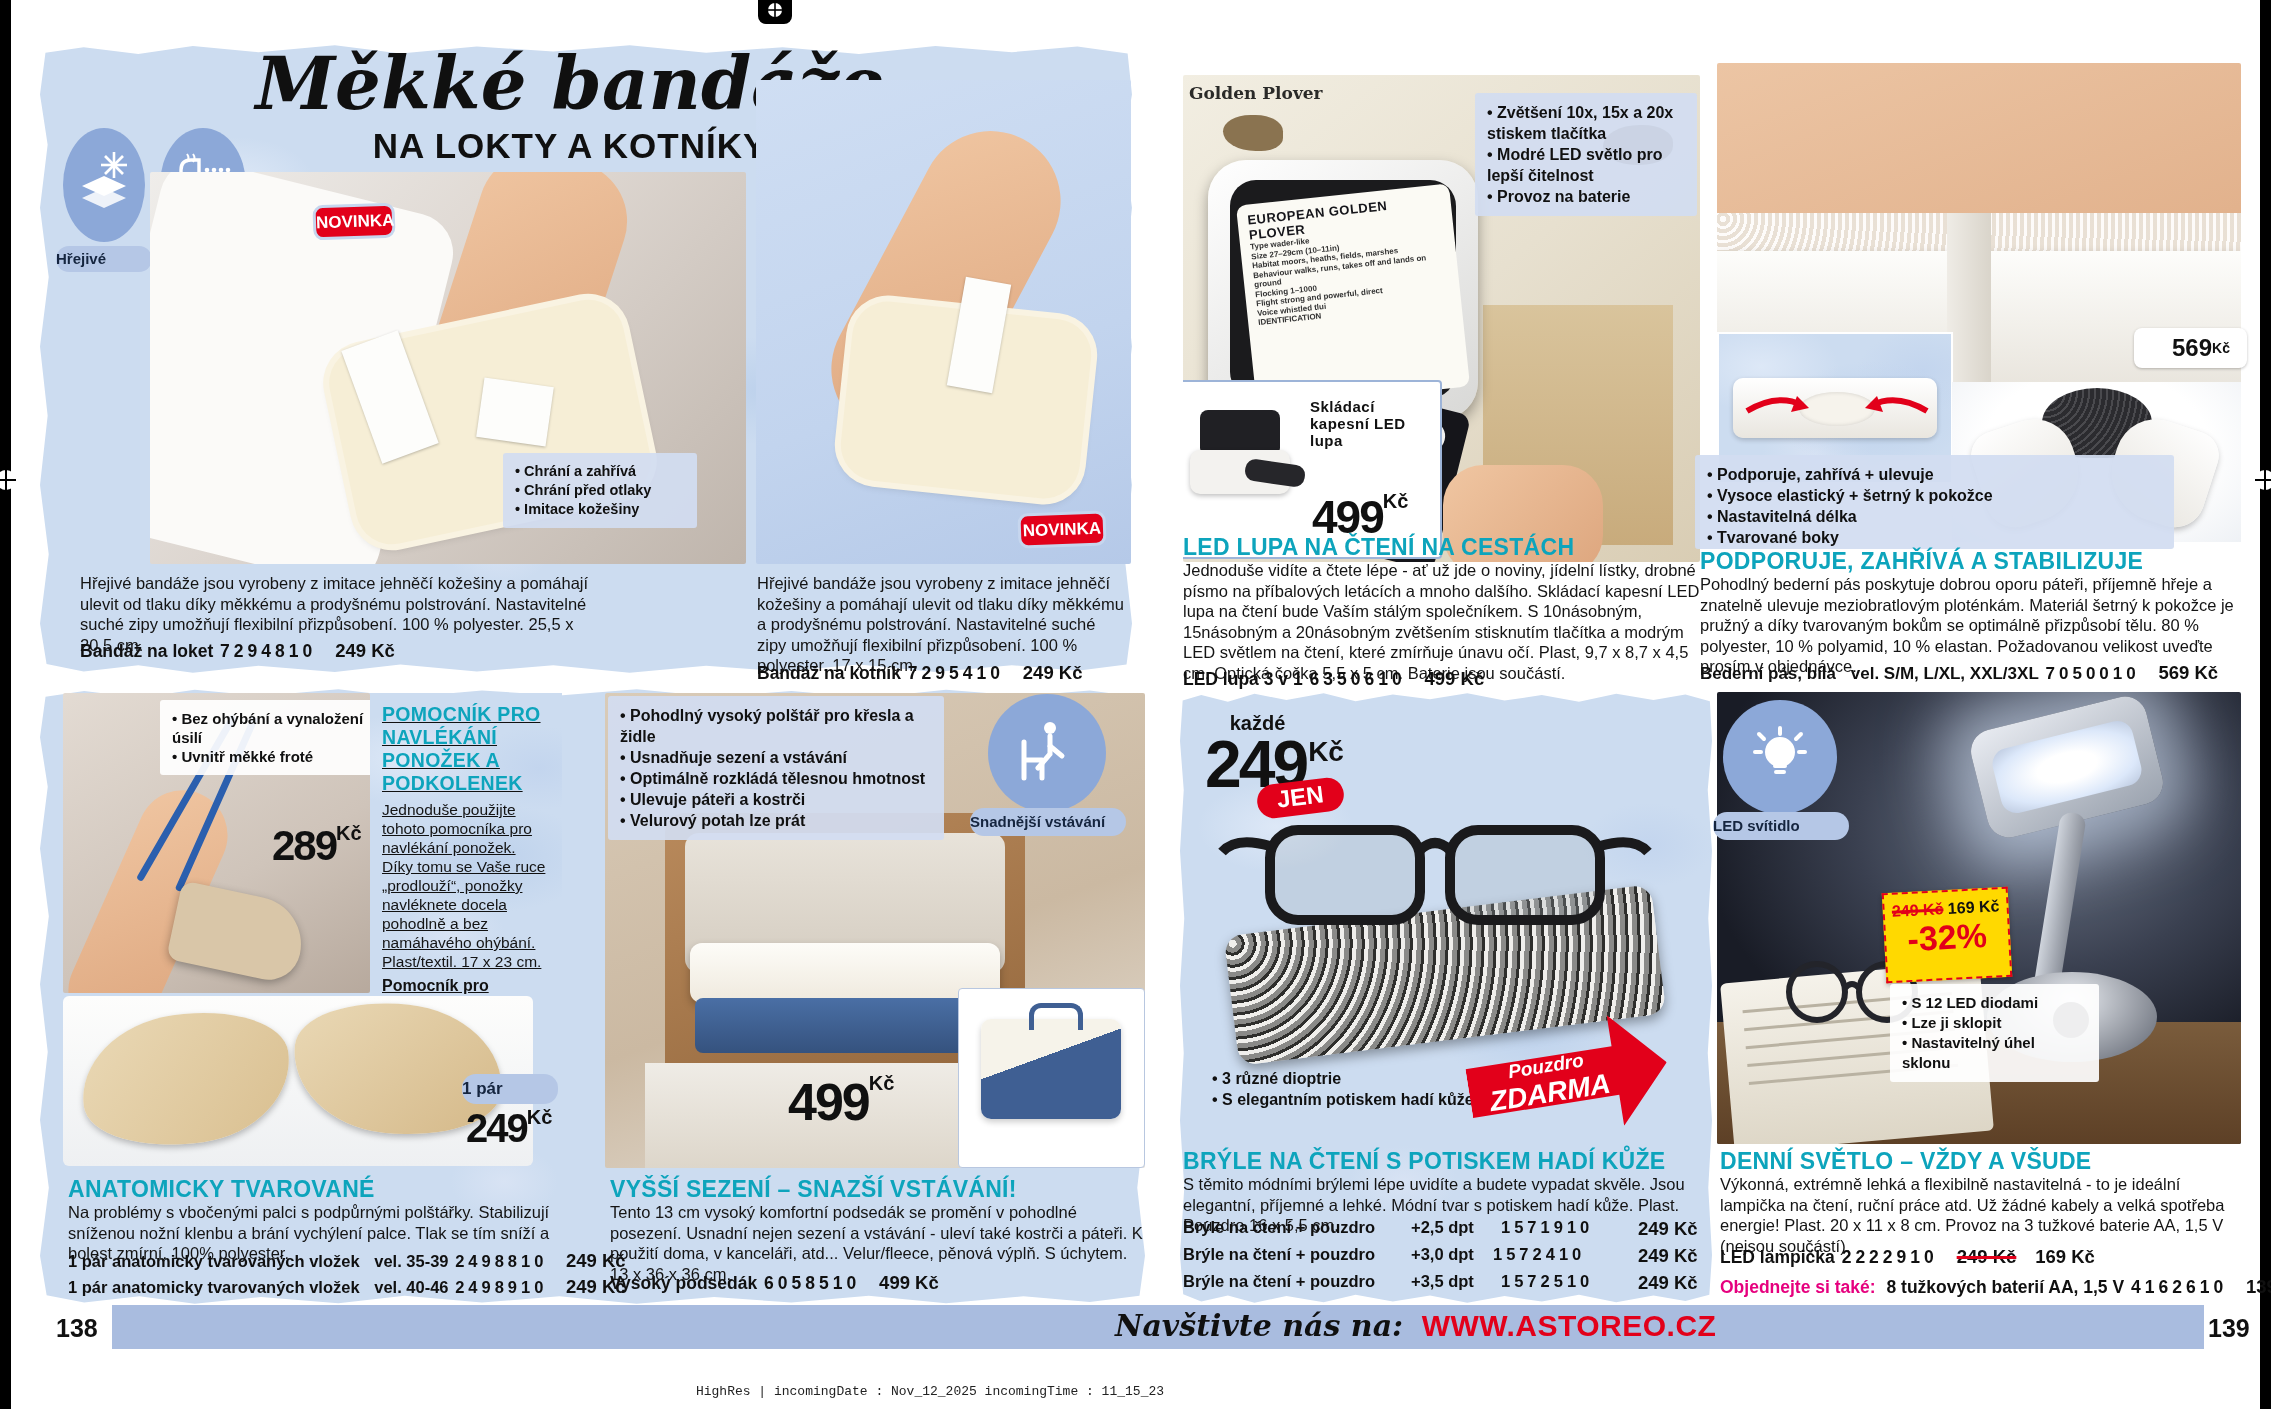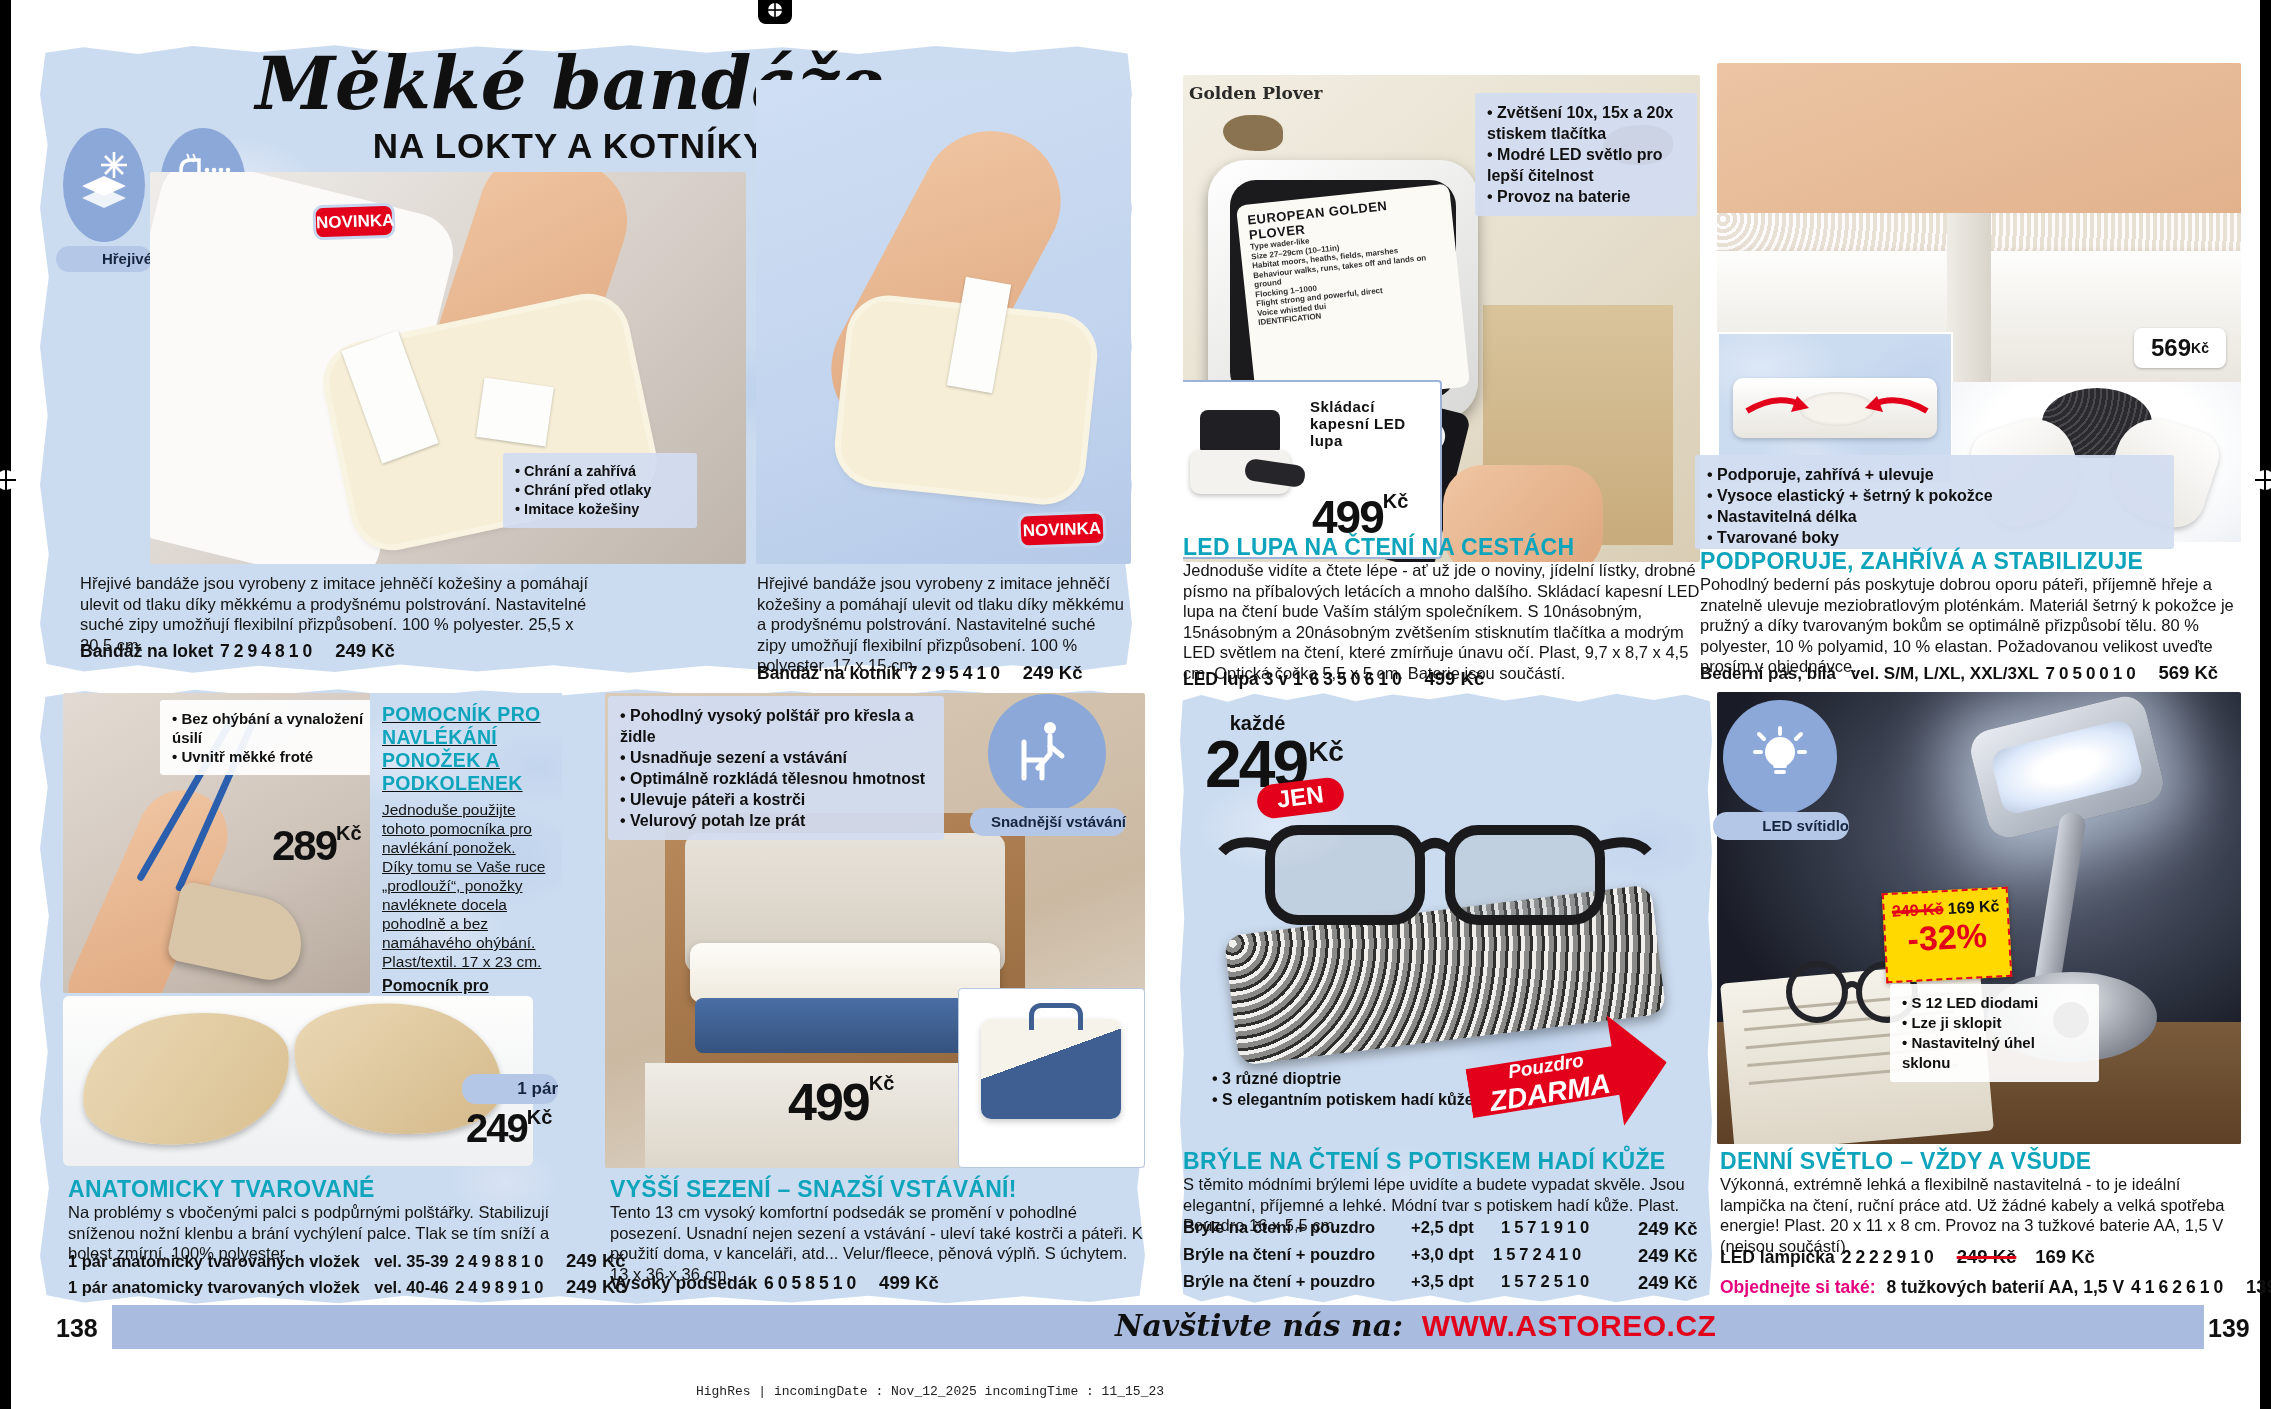--- a/index.html
+++ b/index.html
@@ -22,21 +22,21 @@
   .desc{font-size:16.5px;line-height:20.5px;font-weight:500;color:#141414;}
   .bul{font-size:16px;line-height:21px;font-weight:700;color:#101010;}
   .bul::before{content:"•  ";}
   .bbox{background:rgba(210,221,241,.93);padding:9px 12px;border-radius:3px;}
   .wbox{background:rgba(255,255,255,.92);padding:9px 12px;border-radius:3px;}
   .skuline{font-size:17.5px;color:#101010;white-space:nowrap;}
   .skuname{font-weight:700;}
   .code{letter-spacing:4px;font-weight:600;margin-left:2px;}
   .pr{font-weight:800;margin-left:14px;font-size:18.5px;}
   .pill{background:#b5c7e6;border-radius:14px;color:#15253f;font-weight:700;
-        text-align:right;font-size:15px;line-height:26px;height:26px;}
+        text-align:left;font-size:15px;line-height:26px;height:26px;}
   .circle{background:#8ca8d8;border-radius:50%;display:flex;align-items:center;justify-content:center;}
   .nov{background:#e2001a;color:#fff;font-weight:800;font-size:17px;line-height:29px;
        border:3px solid #c6d6ee;border-radius:10px;text-align:center;transform:rotate(-2deg);}
   .price-big .each{font-size:20px;font-weight:800;text-align:center;}
   .price-big .amt{font-size:76px;font-weight:800;line-height:66px;letter-spacing:-3px;}
   .price-big .kc{font-size:28px;font-weight:800;vertical-align:top;line-height:34px;margin-left:2px;}
   .jen{display:inline-block;background:#e2001a;color:#fff;font-weight:800;font-size:27px;
        padding:2px 20px 4px;border-radius:18px;transform:rotate(-7deg);}
   .photo-price{font-weight:800;color:#101010;white-space:nowrap;}
   .photo-price .a{font-size:48px;letter-spacing:-2px;}
@@ -327,21 +327,21 @@
     <span class="code">6350610</span>
     <span class="pr">499 Kč</span>
   </div>
 
   <div class="abs ph ph-belt" style="left:1717px;top:63px;width:524px;height:418px;">
     <div class="abs" style="left:0;top:150px;width:524px;height:40px;background:repeating-radial-gradient(circle at 6px 6px, #fff 0 3px, #e9e2d8 3px 7px);opacity:.95;"></div>
     <div class="abs" style="left:0;top:188px;width:524px;height:140px;background:linear-gradient(180deg,#fdfdfb,#e8e4dc);box-shadow:0 4px 10px rgba(0,0,0,.2);"></div>
     <div class="abs" style="left:230px;top:150px;width:44px;height:180px;background:linear-gradient(90deg,#efece6,#d9d4ca);"></div>
     <div class="abs" style="left:0;top:330px;width:524px;height:90px;background:#23242b;"></div>
   </div>
-  <div class="abs white-badge" style="left:2134px;top:328px;width:92px;height:40px;line-height:40px;">
+  <div class="abs white-badge" style="left:2134px;top:328px;width:92px;height:40px;line-height:40px;padding-left:21px;">
     <span style="font-size:24px;">569</span><span style="font-size:14px;vertical-align:top;">Kč</span>
   </div>
 
   <div class="abs panel" style="left:1717px;top:332px;width:232px;height:148px;border:2px solid #fff;">
     <div class="abs" style="left:14px;top:44px;width:204px;height:60px;background:linear-gradient(180deg,#ffffff,#e9e6df);border-radius:10px;box-shadow:0 2px 5px rgba(0,0,0,.2);"></div>
     <div class="abs" style="left:80px;top:58px;width:76px;height:34px;background:#f6f3ec;border-radius:50%;box-shadow:inset 0 0 4px rgba(0,0,0,.15);"></div>
     <svg class="abs" style="left:18px;top:52px;" width="200" height="50">
       <path d="M10 25 q30 -18 55 -6" stroke="#e2001a" stroke-width="6" fill="none"></path>
         <path d="M60 10 L72 22 L54 26 Z" fill="#e2001a"></path>
       <path d="M190 25 q-30 -18 -55 -6" stroke="#e2001a" stroke-width="6" fill="none"></path>

